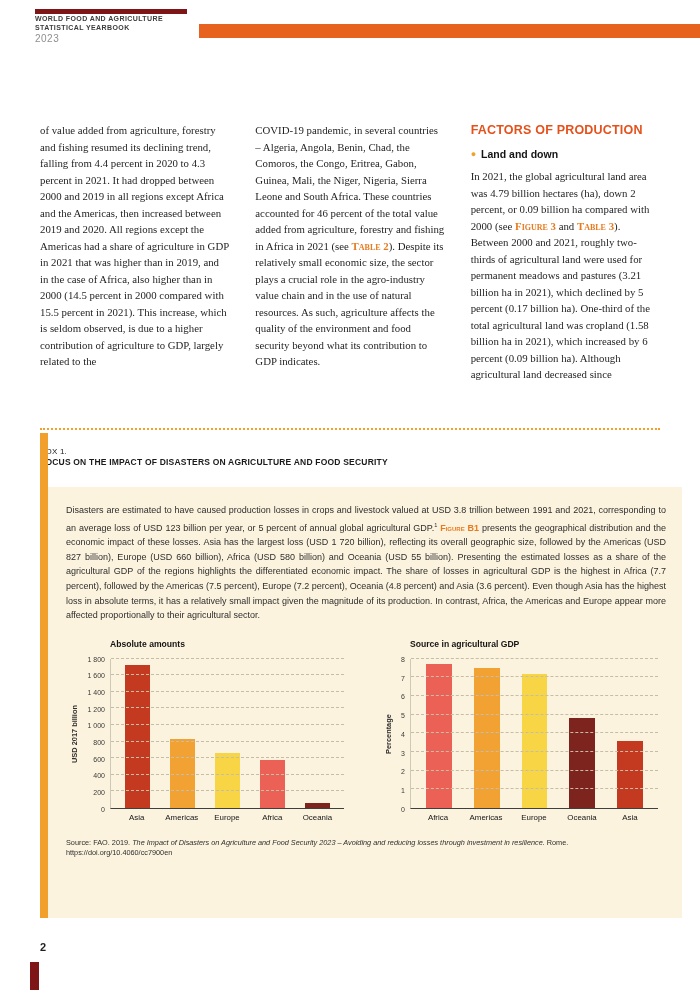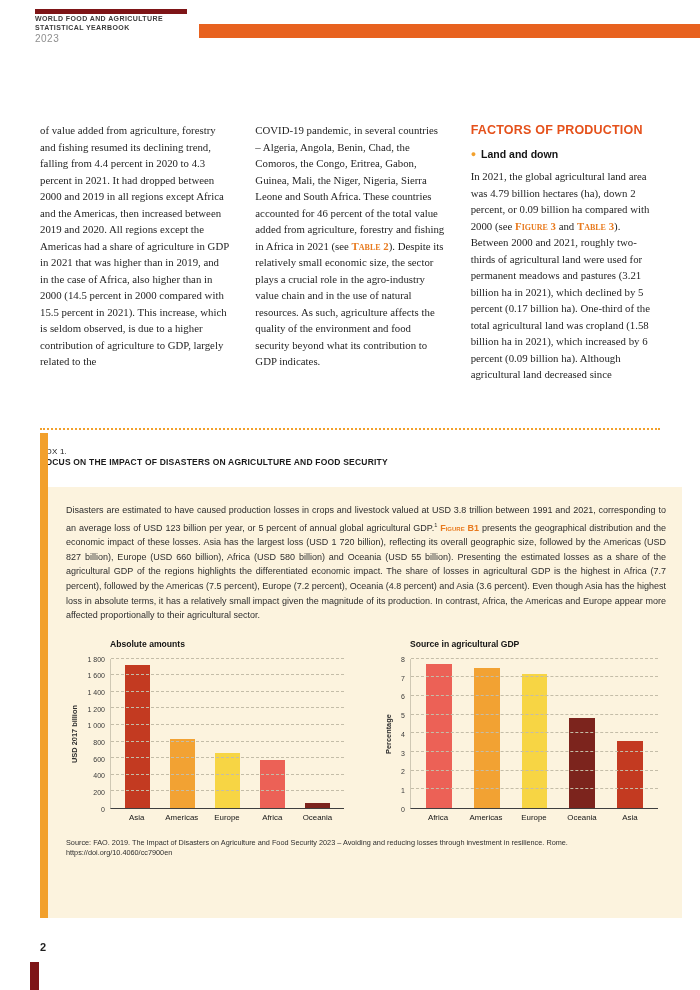--- a/index.html
+++ b/index.html
@@ -15,21 +15,21 @@
 
   
   .columns { left:40px; top:122px; width:620px; display:flex; gap:26px; }
   .col { flex:1; font-family:"Liberation Serif", serif; font-size:10.8px; line-height:16.5px; color:#1f1f1f; }
   .col3-heading { font-family:"Liberation Sans", sans-serif; font-size:12.5px; font-weight:bold; color:#e5511b; margin-bottom:7px; letter-spacing:.2px; }
   .col3-sub { font-family:"Liberation Sans", sans-serif; font-size:10.5px; font-weight:bold; color:#141414; margin-bottom:6px; display:flex; align-items:center; gap:5px; }
   .col3-sub .bullet { color:#f2a02c; font-size:9px; }
 
   .seg-ref { color:#e87a1e; font-weight:bold; font-variant:small-caps; }
   .seg-sup { vertical-align:super; font-size:.62em; }
-  .seg-it { }
+  .seg-it { font-style:italic; }
 
   
   .dotted-rule { left:40px; top:428px; width:620px; border-top:2.5px dotted #f2a02c; }
   .box-label { left:40px; top:447px; font-size:8px; color:#1a1a1a; letter-spacing:.2px; }
   .box-heading { left:40px; top:457px; font-size:8.5px; font-weight:bold; color:#1a1a1a; letter-spacing:.2px; }
   .accent-vbar { left:40px; top:433px; width:8px; height:485px; background:#f2a02c; }
 
   
   .box { left:48px; top:487px; width:634px; height:431px; background:#fcf3de; padding:16px 16px 12px 18px; overflow:hidden; }
   .box-paragraph { font-size:9px; line-height:14.6px; text-align:justify; color:#2e2e2e; }

